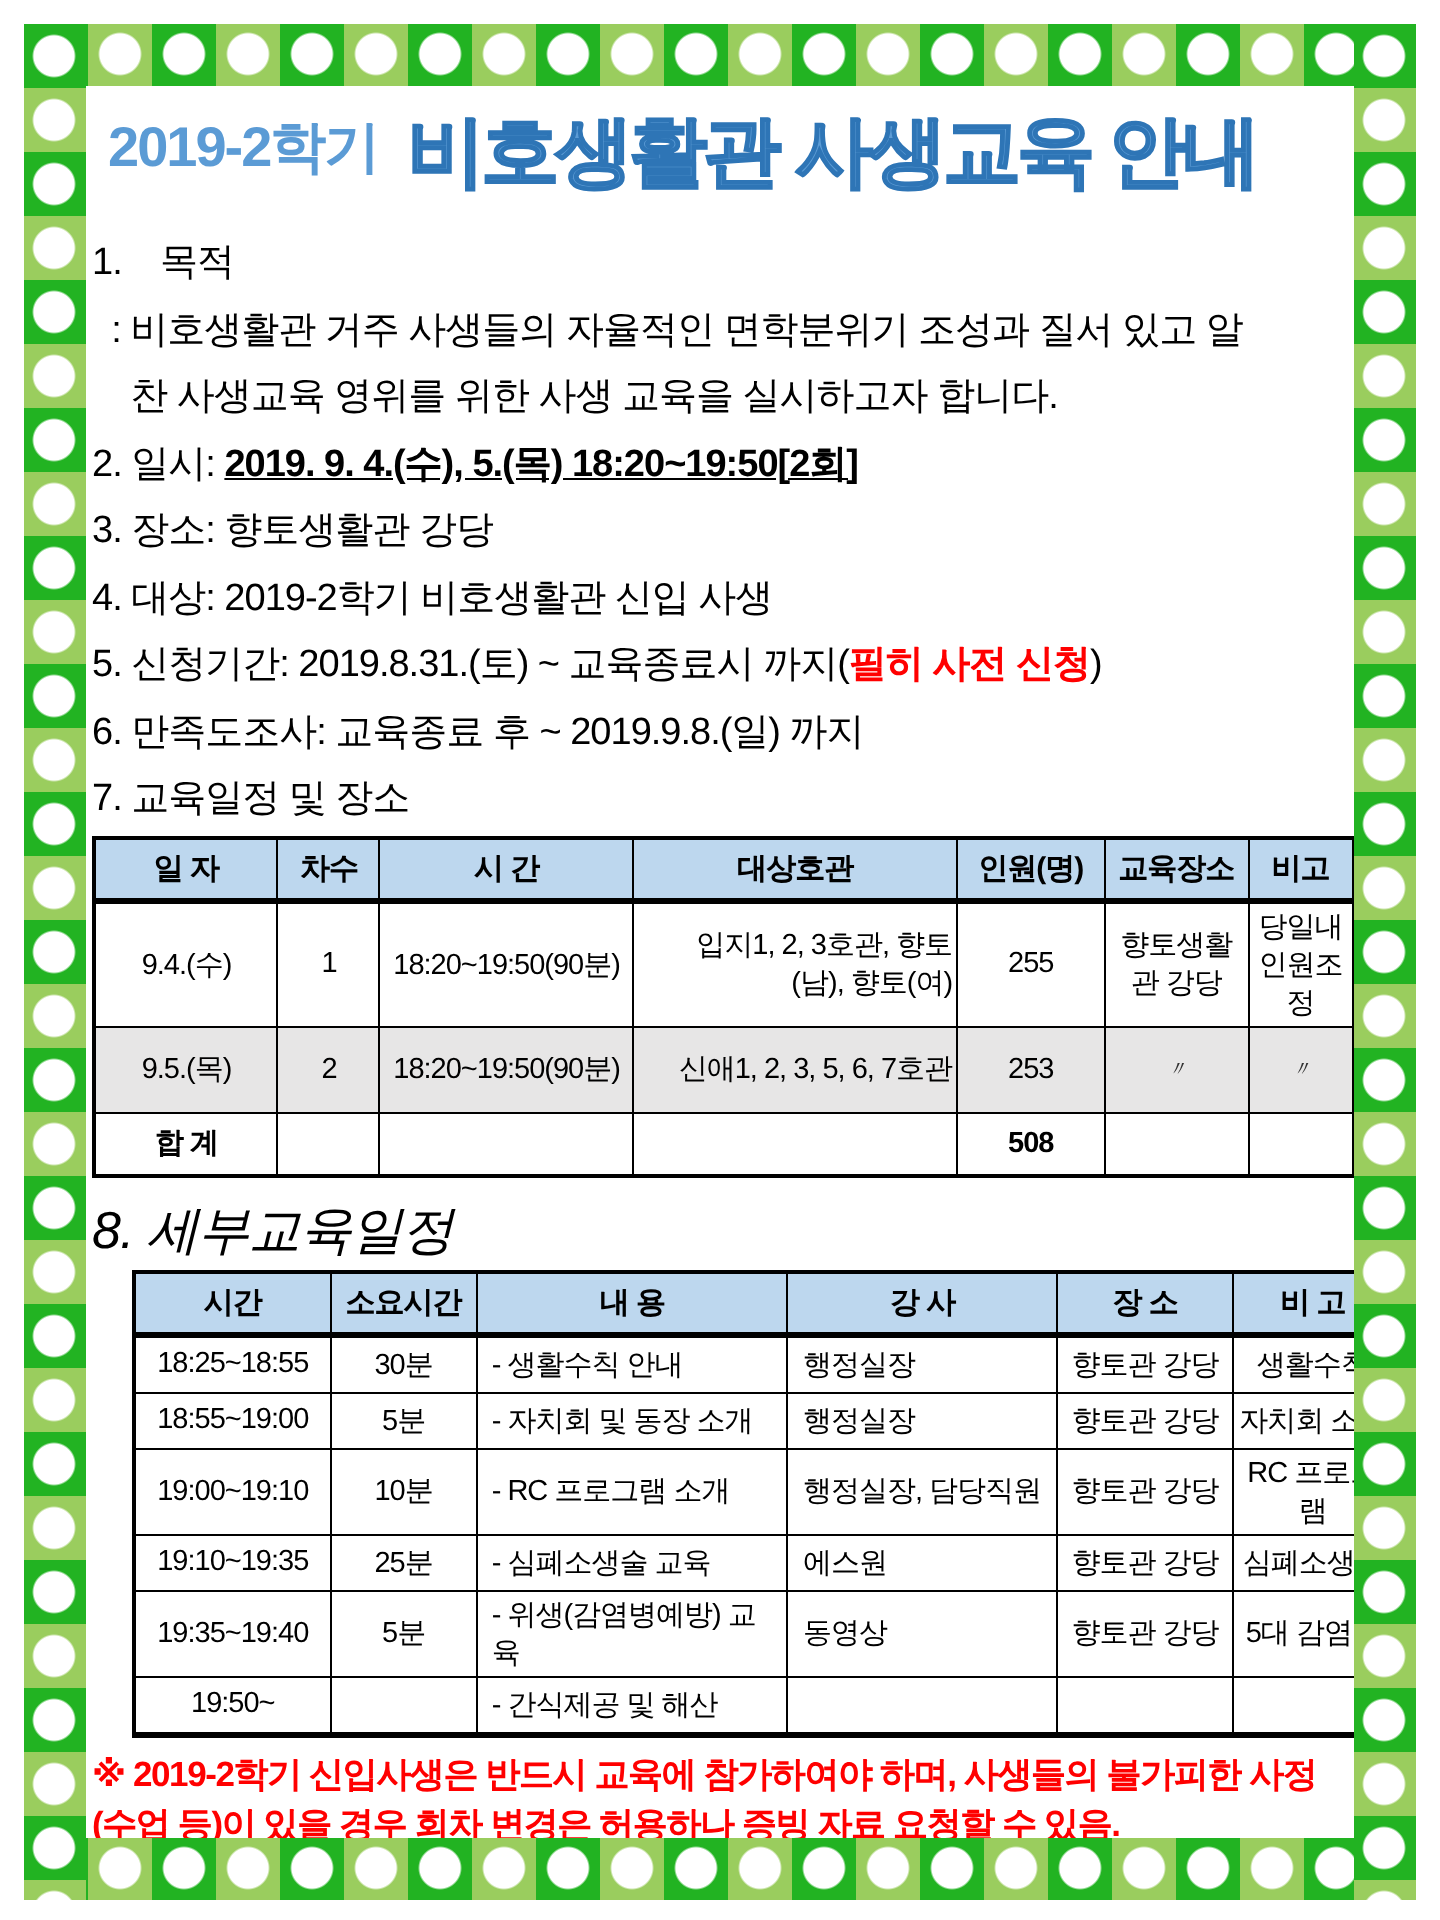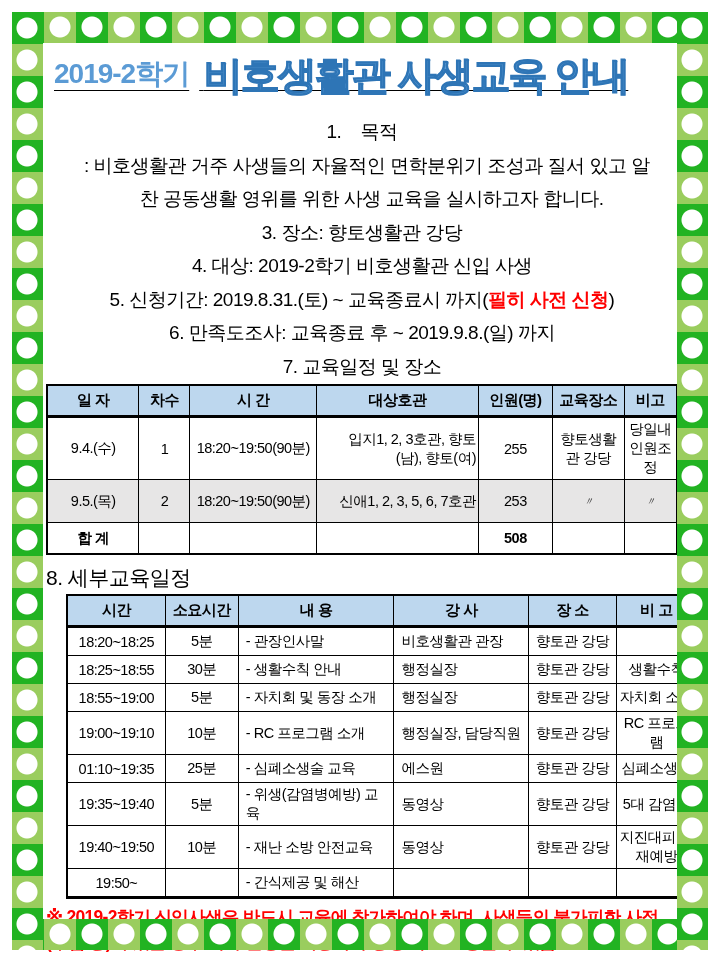--- a/index.html
+++ b/index.html
@@ -28,25 +28,25 @@
       radial-gradient(circle at 15px 16px,#fff 10px,rgba(255,255,255,0) 11px),
       repeating-linear-gradient(180deg,var(--dg) 0 32px,var(--lg) 32px 64px);
     background-size:31px 32px,100% 100%;background-repeat:repeat,no-repeat;
   }
   .band-left{left:12px;}
   .band-right{left:677px;}
 
   
   .content{position:absolute;left:46px;top:45px;width:632px;z-index:1;}
 
-  .title-line{margin:4px 0 12px 8px;white-space:nowrap;text-decoration:underline;}
+  .title-line{margin:4px 0 12px 8px;white-space:nowrap;}
   .title-prefix{font-size:28px;font-weight:bold;color:var(--blue);letter-spacing:-1px;vertical-align:6px;margin-right:10px;}
   .title-main{font-size:39px;font-weight:800;color:var(--blue);-webkit-text-stroke:1.2px var(--blueDark);letter-spacing:-2px;}
 
-  .info-list{text-align:center;}
+  .info-list{}
   .item{font-size:19px;line-height:33.5px;white-space:pre-wrap;letter-spacing:-0.5px;}
   .boldline{font-weight:bold;text-decoration:underline;}
   .red{color:var(--red);font-weight:bold;}
 
   table{border-collapse:collapse;table-layout:fixed;width:100%;}
   #t1{border:2px solid #000;margin-top:1px;}
   #t2{border:2px solid #000;border-bottom-width:3px;margin-top:2px;margin-left:20px;}
   th{background:var(--hdr);font-weight:bold;font-size:15px;border:1px solid #000;
      border-top:2px solid #000;border-bottom:3px solid #000;padding:5px 1px;letter-spacing:-0.5px;}
   td{border:1px solid #000;font-size:14.5px;padding:2px 2px;text-align:center;vertical-align:middle;letter-spacing:-0.5px;}
@@ -57,42 +57,43 @@
   #t1 tbody tr:nth-child(2){background:var(--shade);border-radius:18px;}
   #t1 tbody tr:nth-child(2) td:nth-child(6),
   #t1 tbody tr:nth-child(2) td:nth-child(7){font-style:italic;font-size:11px;color:#333;}
   #t1 tbody tr:nth-child(3) td{height:26px;}
   #t1 tbody tr:nth-child(3) td:nth-child(1),
   #t1 tbody tr:nth-child(3) td:nth-child(5){font-weight:bold;}
 
   #t2 td:nth-child(3),#t2 td:nth-child(4){text-align:left;padding-left:7px;}
   #t2 td{height:23px;}
 
-  .section8{font-size:21px;margin:9px 0 0 0;letter-spacing:-0.5px;}
+  .section8{font-size:26px;margin:9px 0 0 0;letter-spacing:-0.5px;font-style:italic;}
   .note{font-size:17.5px;font-weight:bold;color:var(--red);line-height:25px;margin-top:6px;letter-spacing:-0.7px;}
 </style>
 </head>
 <body>
 
 <div class="band band-top"></div>
 <div class="band band-bottom"></div>
 <div class="band band-left"></div>
 <div class="band band-right"></div>
 
 <div class="content">
 
   <div class="title-line">
     <span class="title-prefix">2019-2학기</span>
     <span class="title-main">비호생활관 사생교육 안내</span>
   </div>
 
   <div class="info-list">
       <div class="item"><span>1.    목적</span></div>
       <div class="item"><span>  : 비호생활관 거주 사생들의 자율적인 면학분위기 조성과 질서 있고 알</span></div>
-      <div class="item"><span>    찬 공동생활 영위를 위한 사생 교육을 실시하고자 합니다.</span></div>
+      <div class="item"><span>    찬 사생교육 영위를 위한 사생 교육을 실시하고자 합니다.</span></div>
+      <div class="item"><span>2. 일시: </span><span class="boldline">2019. 9. 4.(수), 5.(목) 18:20~19:50[2회]</span></div>
       <div class="item"><span>3. 장소: 향토생활관 강당</span></div>
       <div class="item"><span>4. 대상: 2019-2학기 비호생활관 신입 사생</span></div>
       <div class="item"><span>5. 신청기간: 2019.8.31.(토) ~ 교육종료시 까지(</span><span class="red">필히 사전 신청</span><span>)</span></div>
       <div class="item"><span>6. 만족도조사: 교육종료 후 ~ 2019.9.8.(일) 까지</span></div>
       <div class="item"><span>7. 교육일정 및 장소</span></div>
     </div>
 
   <table id="t1">
     <colgroup>
       <col style="width:14.6%">
@@ -161,28 +162,20 @@
           <th>시간</th>
           <th>소요시간</th>
           <th>내 용</th>
           <th>강 사</th>
           <th>장 소</th>
           <th>비 고</th>
         </tr>
       </thead>
     <tbody>
         <tr>
-          <td>18:20~18:25</td>
-          <td>5분</td>
-          <td>- 관장인사말</td>
-          <td>비호생활관 관장</td>
-          <td>향토관 강당</td>
-          <td></td>
-        </tr>
-        <tr>
           <td>18:25~18:55</td>
           <td>30분</td>
           <td>- 생활수칙 안내</td>
           <td>행정실장</td>
           <td>향토관 강당</td>
           <td>생활수칙</td>
         </tr>
         <tr>
           <td>18:55~19:00</td>
           <td>5분</td>
@@ -193,44 +186,36 @@
         </tr>
         <tr>
           <td>19:00~19:10</td>
           <td>10분</td>
           <td>- RC 프로그램 소개</td>
           <td>행정실장, 담당직원</td>
           <td>향토관 강당</td>
           <td>RC 프로그램</td>
         </tr>
         <tr>
-          <td>01:10~19:35</td>
+          <td>19:10~19:35</td>
           <td>25분</td>
           <td>- 심폐소생술 교육</td>
           <td>에스원</td>
           <td>향토관 강당</td>
           <td>심폐소생술</td>
         </tr>
         <tr>
           <td>19:35~19:40</td>
           <td>5분</td>
           <td>- 위생(감염병예방) 교육</td>
           <td>동영상</td>
           <td>향토관 강당</td>
           <td>5대 감염병</td>
         </tr>
         <tr>
-          <td>19:40~19:50</td>
-          <td>10분</td>
-          <td>- 재난 소방 안전교육</td>
-          <td>동영상</td>
-          <td>향토관 강당</td>
-          <td>지진대피 화재예방</td>
-        </tr>
-        <tr>
           <td>19:50~</td>
           <td></td>
           <td>- 간식제공 및 해산</td>
           <td></td>
           <td></td>
           <td></td>
         </tr>
       </tbody>
   </table>
 

